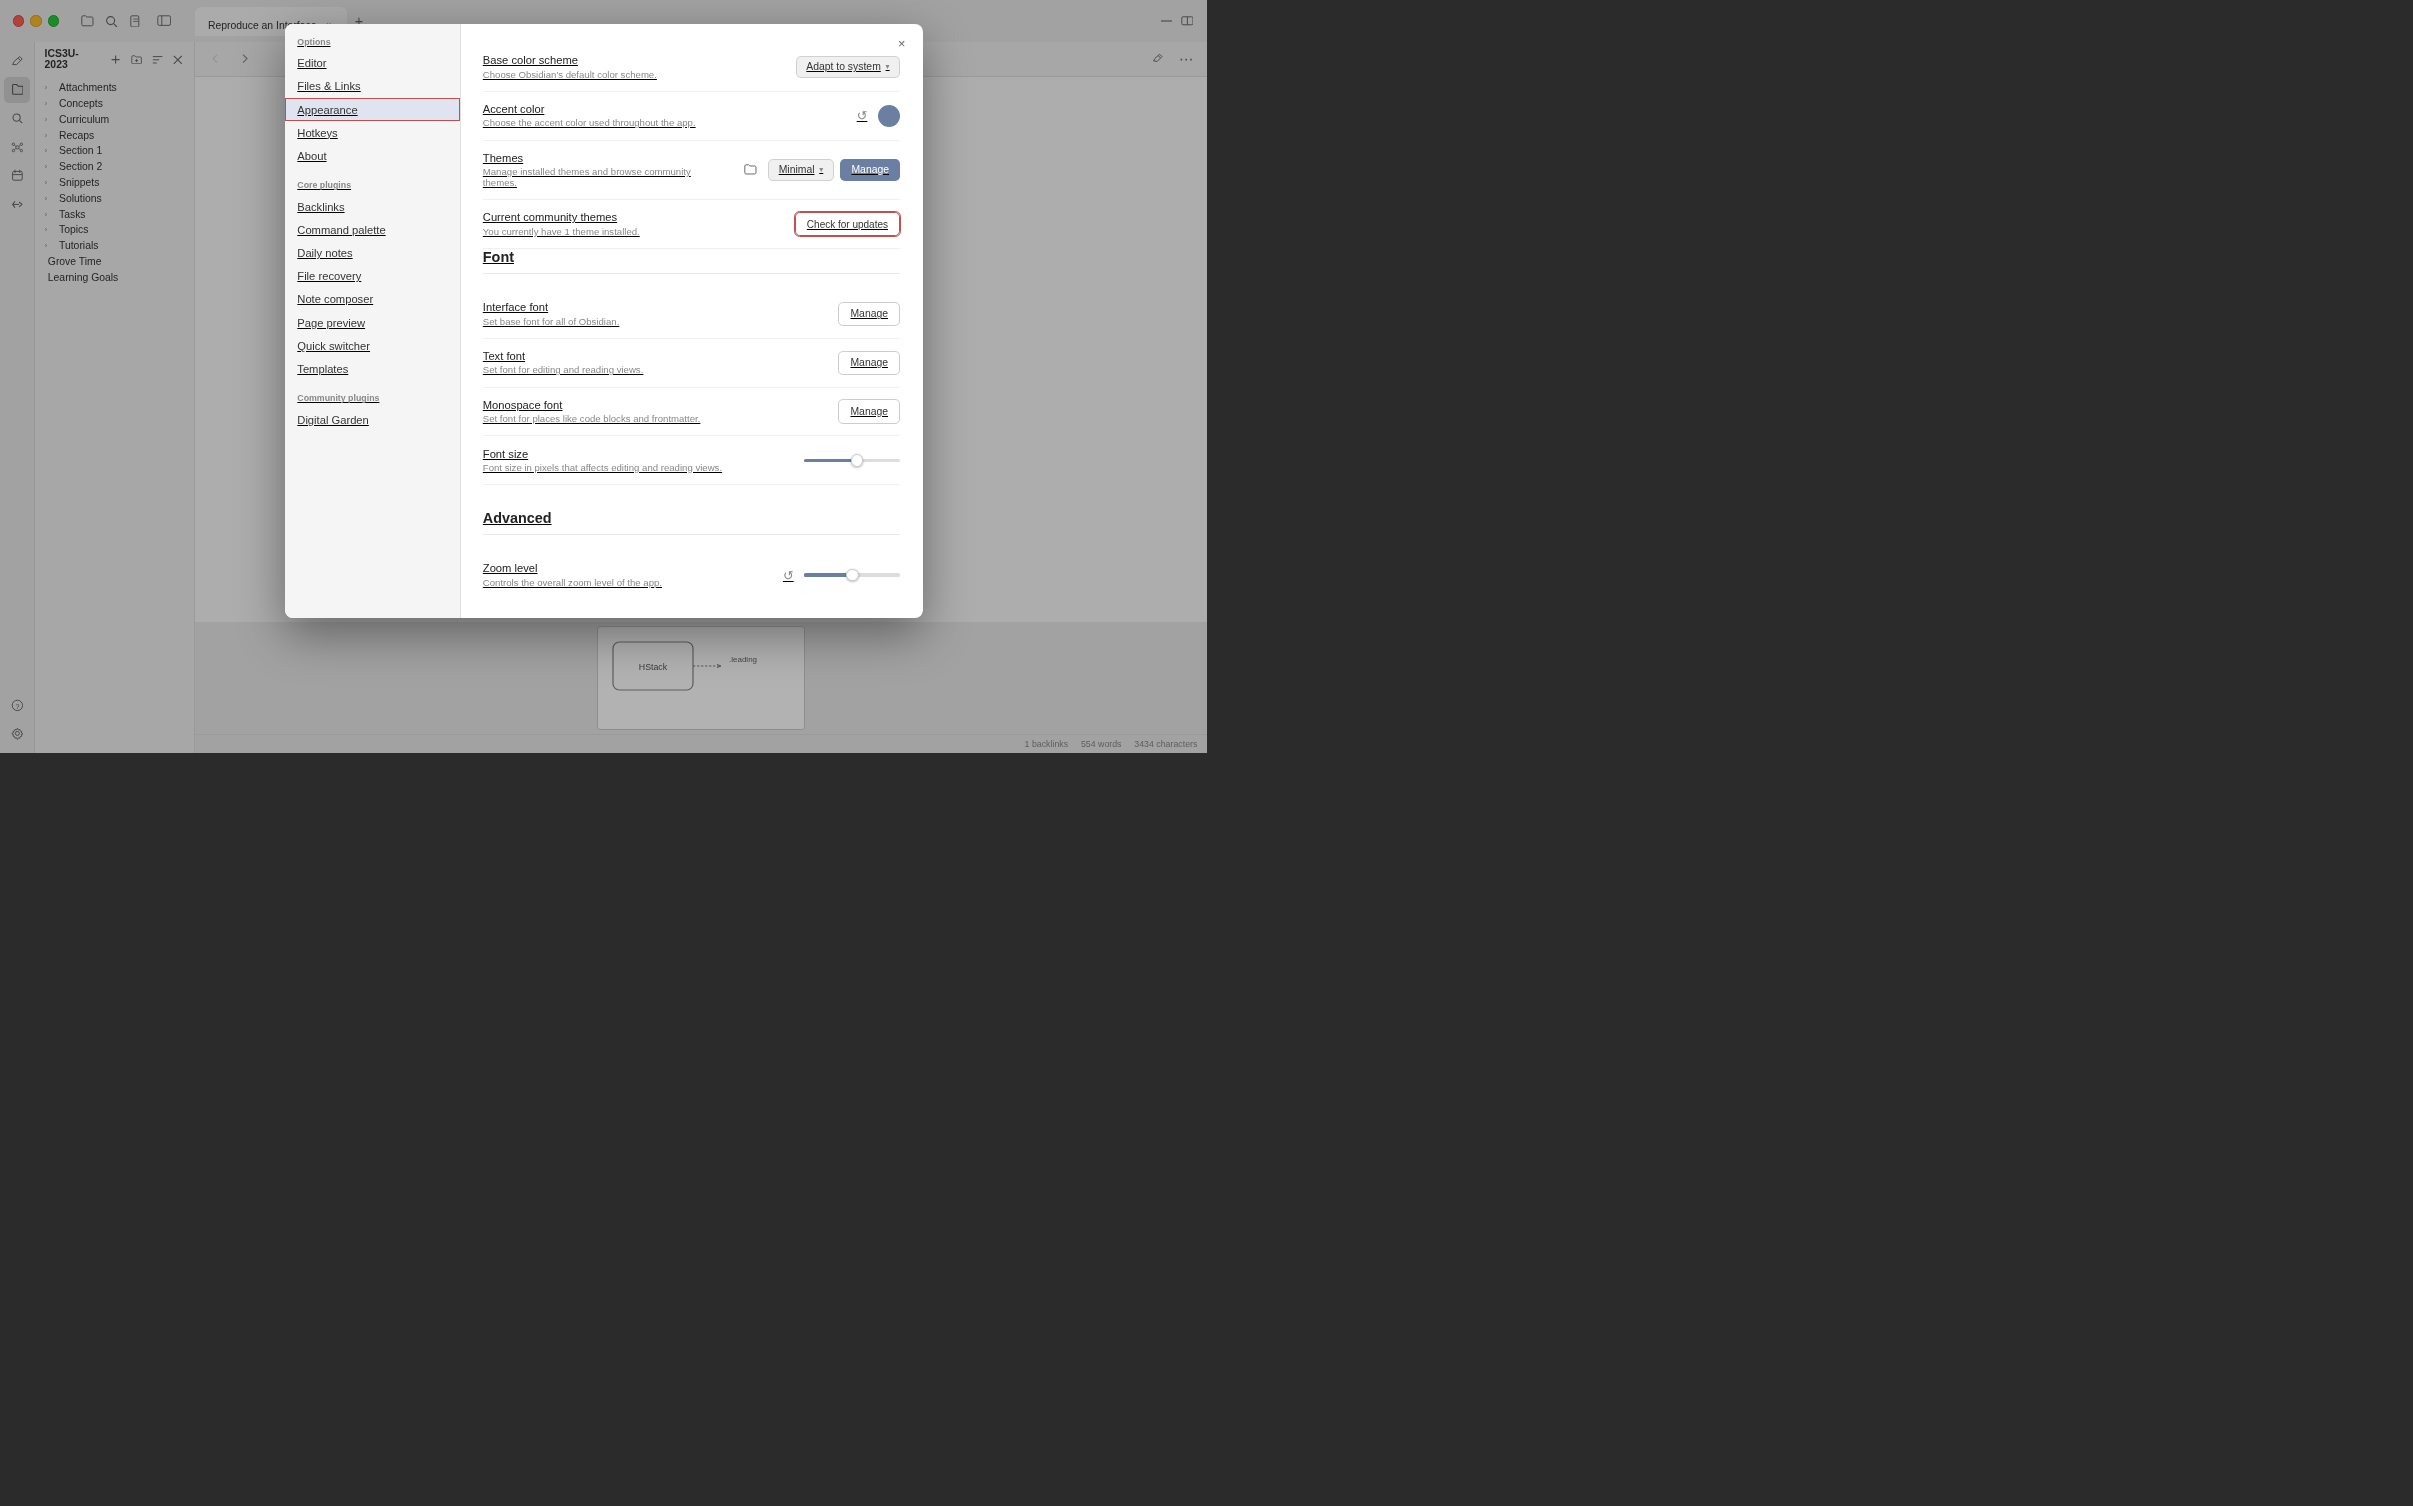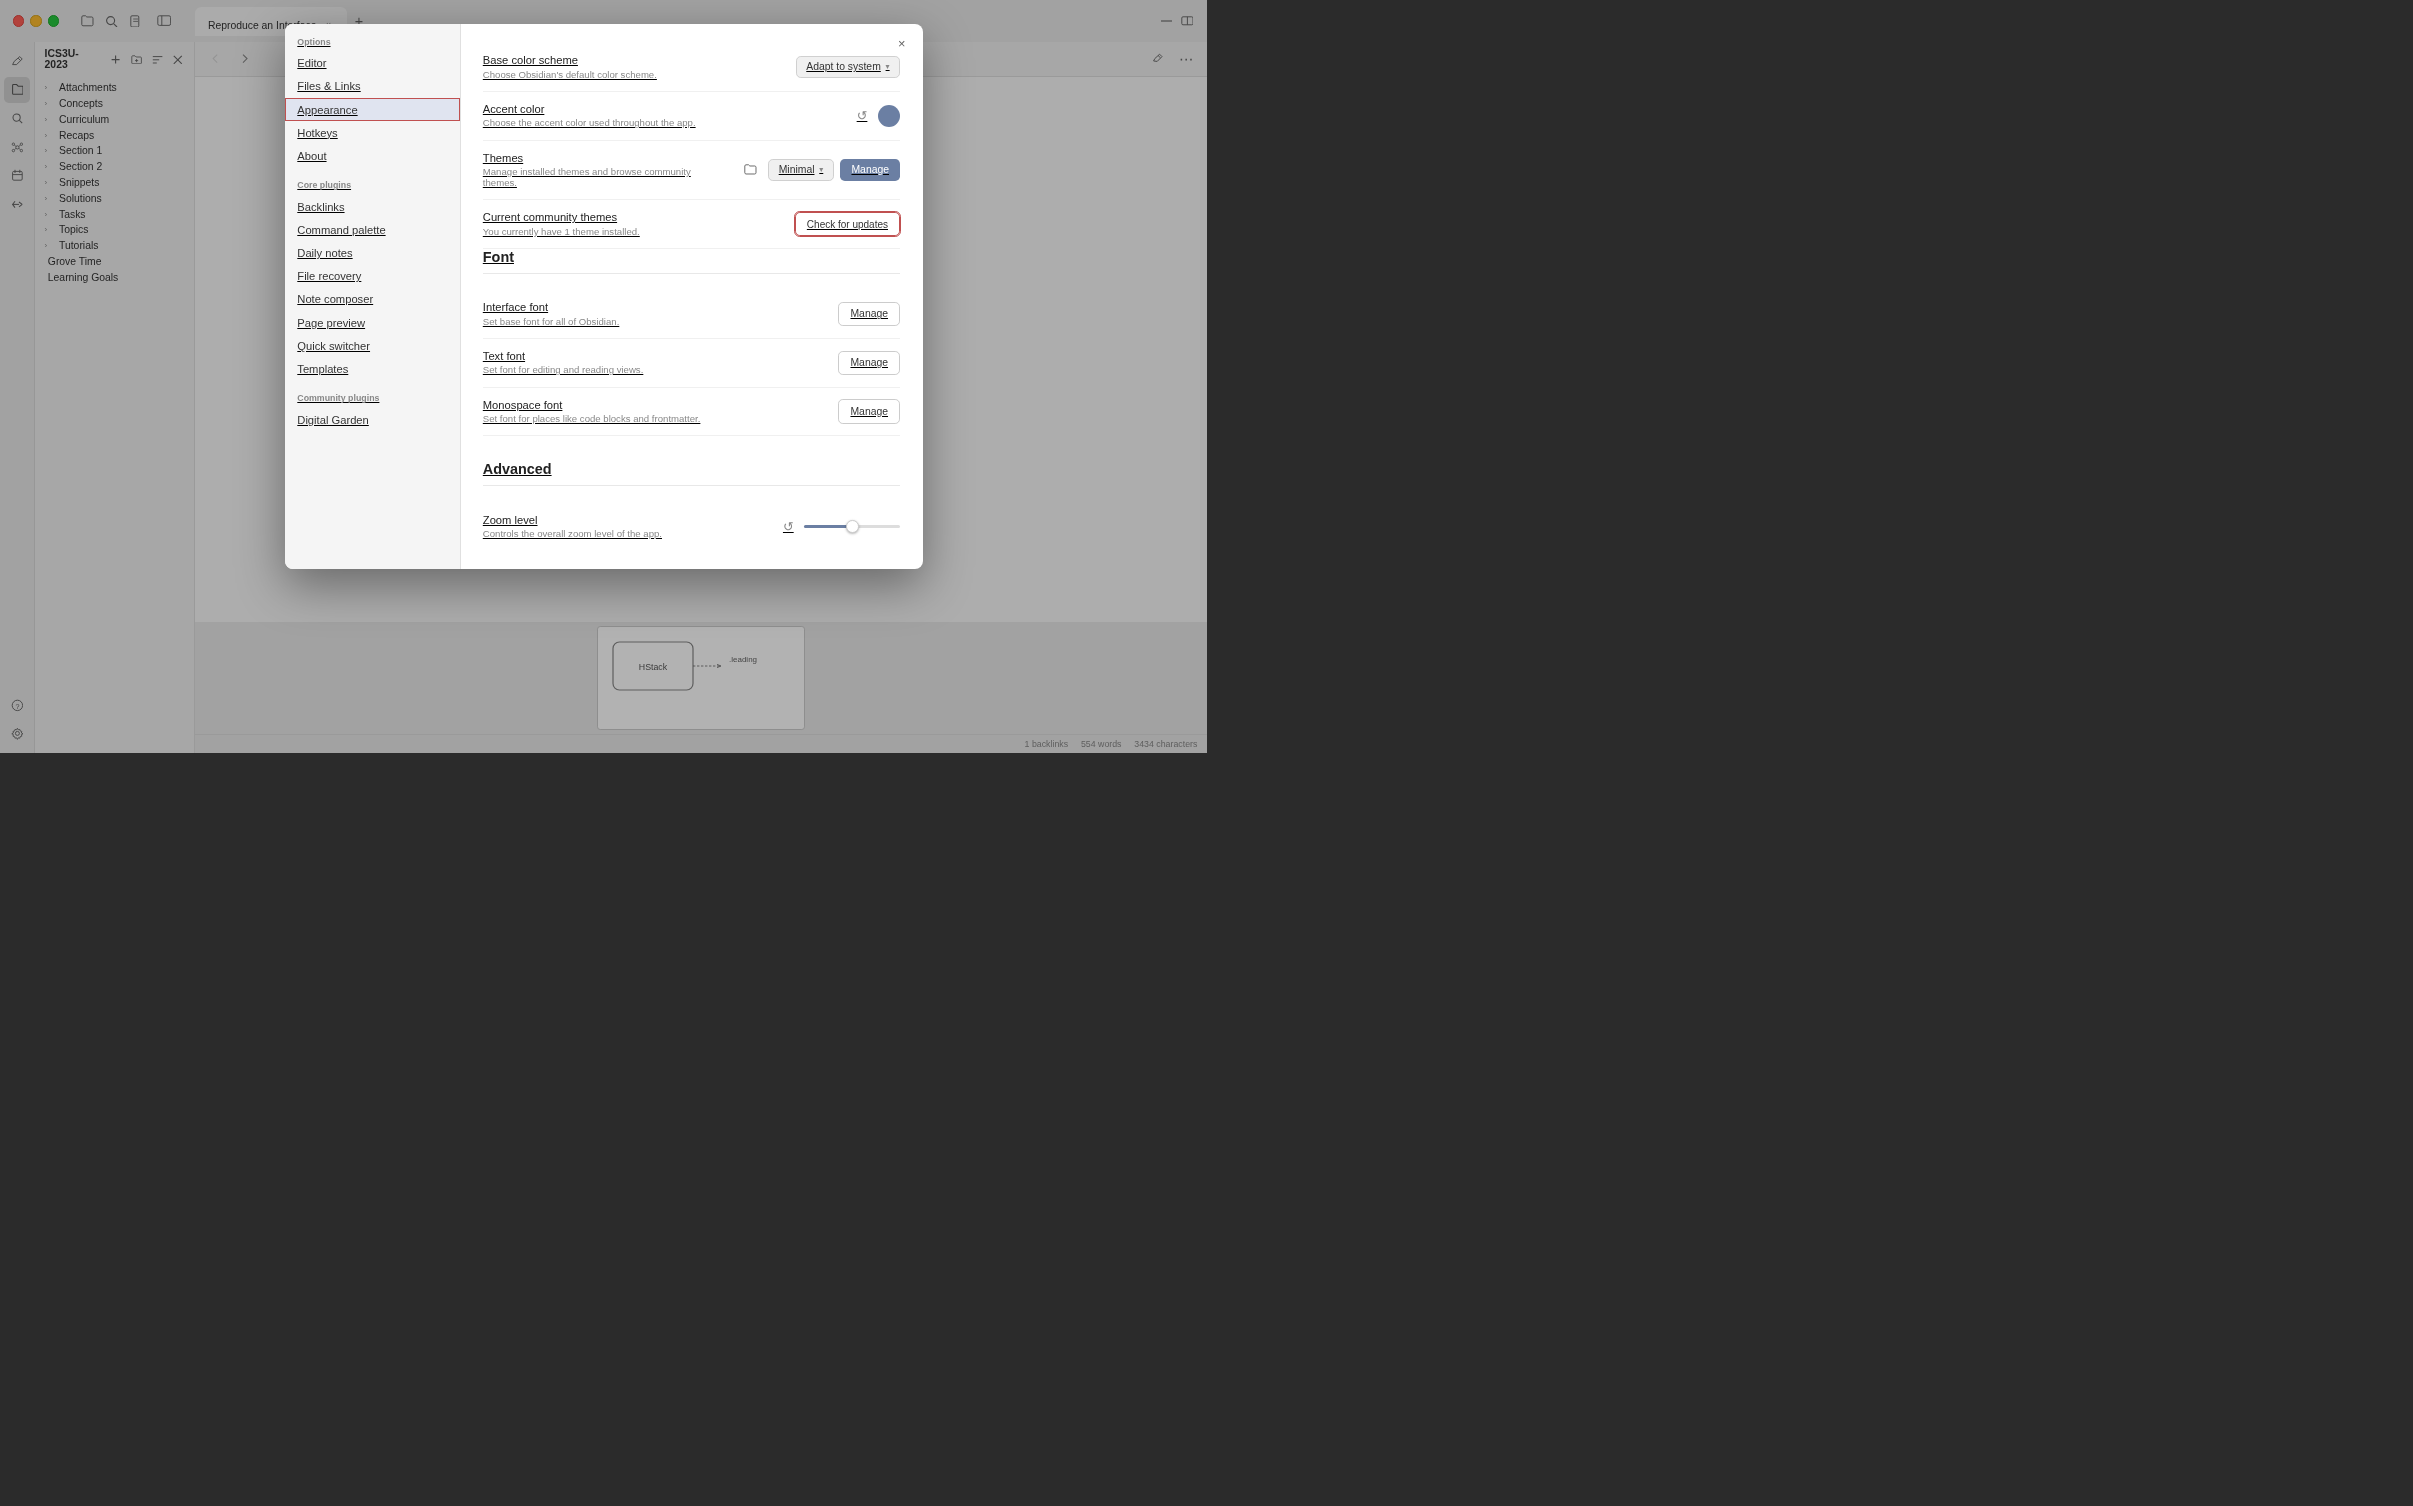--- a/index.html
+++ b/index.html
@@ -896,20 +896,34 @@
       <div class="settings-item">
         <div class="settings-item-info">
           <div class="settings-item-name">Monospace font</div>
           <div class="settings-item-desc">Set font for places like code blocks and frontmatter.</div>
         </div>
         <div class="settings-item-control">
           <button class="outline-btn">Manage</button>
         </div>
       </div>
 
+      <div class="settings-item">
+        <div class="settings-item-info">
+          <div class="settings-item-name">Font size</div>
+          <div class="settings-item-desc">Font size in pixels that affects editing and reading views.</div>
+        </div>
+        <div class="settings-item-control">
+          <div class="slider-container">
+            <div class="slider">
+              <div class="slider-track" style="width:55%;"></div>
+              <div class="slider-thumb" style="left:calc(55% - 6.4px);"></div>
+            </div>
+          </div>
+        </div>
+      </div>
 
 
       <div class="settings-section-title" style="margin-top:25px;">Advanced</div>
 
       <div class="settings-item">
         <div class="settings-item-info">
           <div class="settings-item-name">Zoom level</div>
           <div class="settings-item-desc">Controls the overall zoom level of the app.</div>
         </div>
         <div class="settings-item-control">

